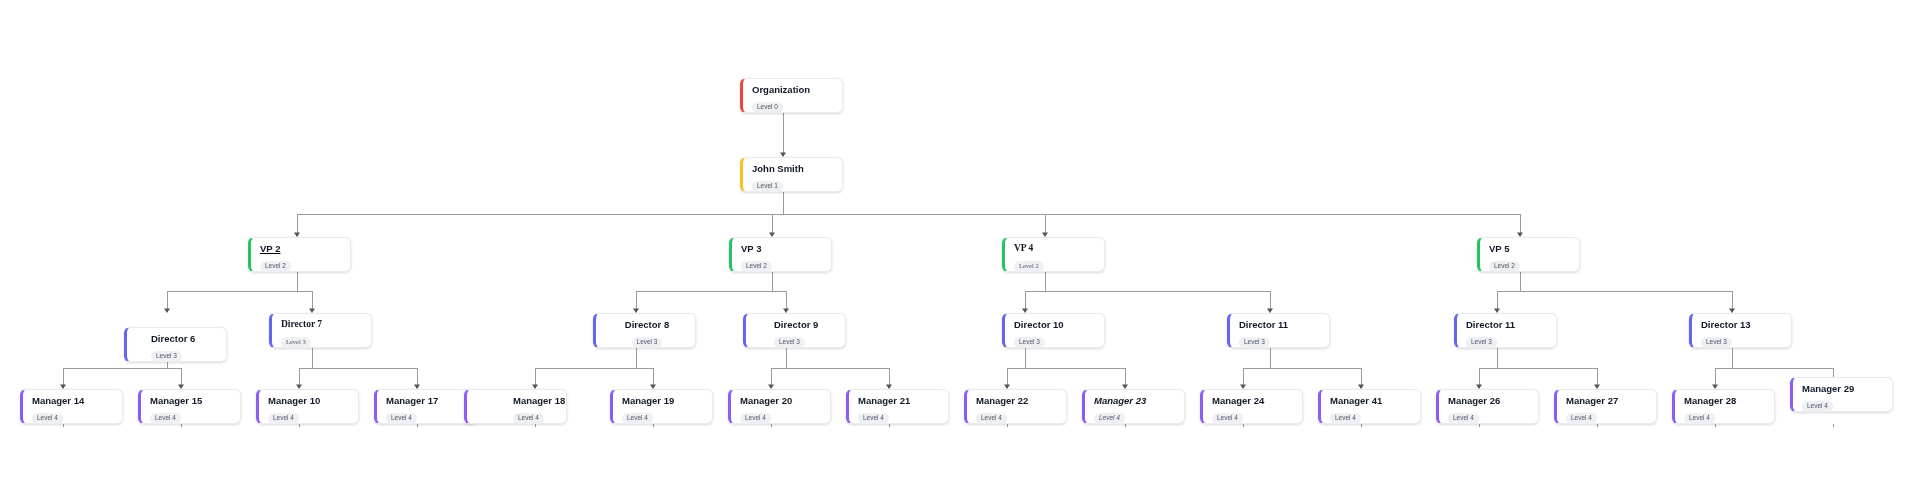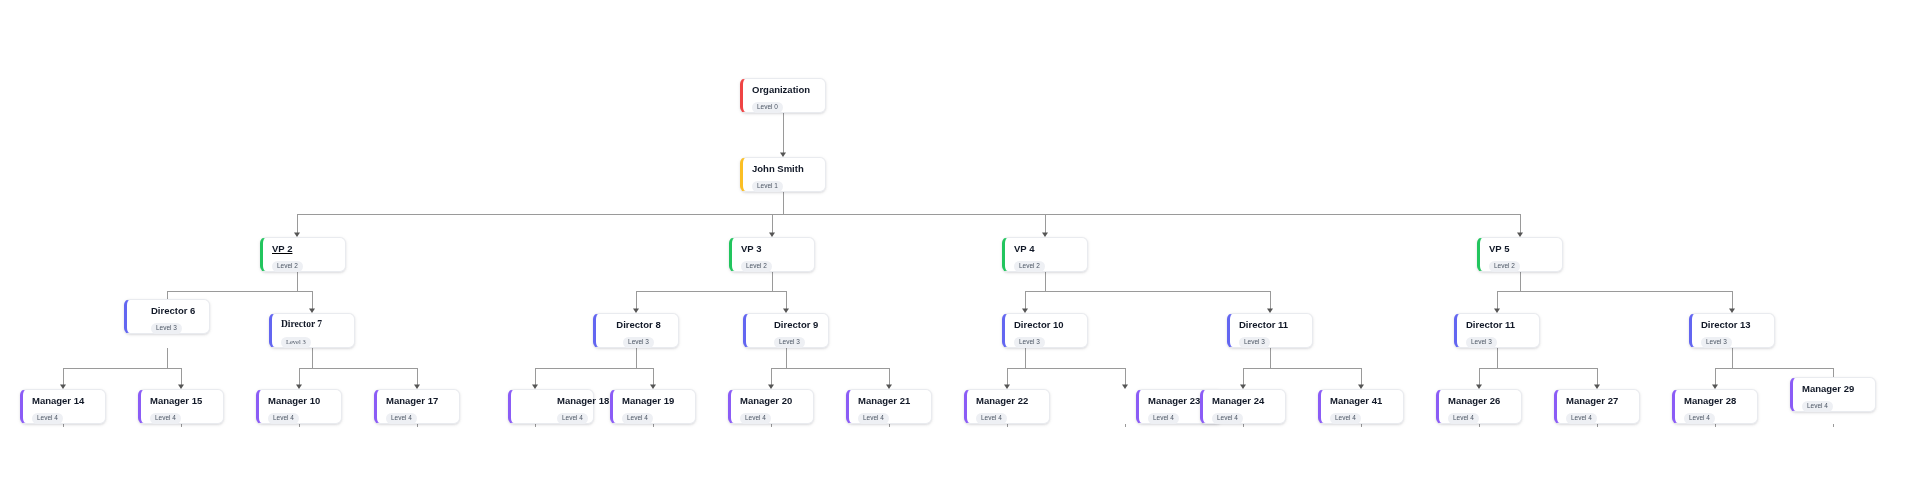--- a/index.html
+++ b/index.html
@@ -14,21 +14,21 @@
     height: 482px;
   }
   #edges {
     position: absolute;
     left: 0; top: 0;
     width: 1916px; height: 482px;
     pointer-events: none;
   }
   .node {
     position: absolute;
-    width: 86px;
+    width: 103px;
     height: 35px;
     background: #ffffff;
     border: 1px solid #e9ebef;
     border-left-width: 3px;
     border-left-style: solid;
     border-radius: 6px;
     box-shadow: 0 1px 2px rgba(16,24,40,0.10), 0 1px 4px rgba(16,24,40,0.06);
     padding: 5px 6px 4px 9px;
     cursor: pointer;
   }
@@ -156,41 +156,41 @@
       <line x1="1243" y1="424" x2="1243" y2="427" stroke="#9a9a9a" stroke-width="1" shape-rendering="crispEdges"></line>
       <line x1="1361" y1="424" x2="1361" y2="427" stroke="#9a9a9a" stroke-width="1" shape-rendering="crispEdges"></line>
       <line x1="1479" y1="424" x2="1479" y2="427" stroke="#9a9a9a" stroke-width="1" shape-rendering="crispEdges"></line>
       <line x1="1597" y1="424" x2="1597" y2="427" stroke="#9a9a9a" stroke-width="1" shape-rendering="crispEdges"></line>
       <line x1="1715" y1="424" x2="1715" y2="427" stroke="#9a9a9a" stroke-width="1" shape-rendering="crispEdges"></line>
       <line x1="1833" y1="424" x2="1833" y2="427" stroke="#9a9a9a" stroke-width="1" shape-rendering="crispEdges"></line>
     </svg>
 
 <div class="node" style="left: 740px; top: 78px; border-left-color: rgb(239, 68, 68);"><div class="node-title">Organization</div><div class="node-badge">Level 0</div></div>
     <div class="node" style="left: 740px; top: 157px; border-left-color: rgb(251, 191, 36);"><div class="node-title">John Smith</div><div class="node-badge">Level 1</div></div>
-    <div class="node" style="left: 260px; top: 237px; border-left-color: rgb(34, 197, 94); text-decoration: underline;"><div class="node-title">VP 2</div><div class="node-badge">Level 2</div></div>
+    <div class="node" style="left: 248px; top: 237px; border-left-color: rgb(34, 197, 94); text-decoration: underline;"><div class="node-title">VP 2</div><div class="node-badge">Level 2</div></div>
     <div class="node" style="left: 729px; top: 237px; border-left-color: rgb(34, 197, 94);"><div class="node-title">VP 3</div><div class="node-badge">Level 2</div></div>
-    <div class="node" style="left: 1002px; top: 237px; border-left-color: rgb(34, 197, 94);"><div class="node-title">VP 4</div><div class="node-badge">Level 2</div></div>
+    <div class="node" style="left: 1002px; top: 237px; border-left-color: rgb(34, 197, 94); font-family: Liberation Serif, serif;"><div class="node-title">VP 4</div><div class="node-badge">Level 2</div></div>
     <div class="node" style="left: 1477px; top: 237px; border-left-color: rgb(34, 197, 94);"><div class="node-title">VP 5</div><div class="node-badge">Level 2</div></div>
-    <div class="node" style="left: 124px; top: 299px; border-left-color: rgb(99, 102, 241); padding-left: 24px;"><div class="node-title">Director 6</div><div class="node-badge">Level 3</div></div>
+    <div class="node" style="left: 124px; top: 327px; border-left-color: rgb(99, 102, 241); padding-left: 24px;"><div class="node-title">Director 6</div><div class="node-badge">Level 3</div></div>
     <div class="node" style="left: 269px; top: 313px; border-left-color: rgb(99, 102, 241); font-family: Liberation Serif, serif;"><div class="node-title">Director 7</div><div class="node-badge">Level 3</div></div>
     <div class="node" style="left: 593px; top: 313px; border-left-color: rgb(99, 102, 241); text-align: center;"><div class="node-title">Director 8</div><div class="node-badge">Level 3</div></div>
     <div class="node" style="left: 743px; top: 313px; border-left-color: rgb(99, 102, 241); padding-left: 28px;"><div class="node-title">Director 9</div><div class="node-badge">Level 3</div></div>
     <div class="node" style="left: 982px; top: 313px; border-left-color: rgb(99, 102, 241); margin-left: 20px;"><div class="node-title">Director 10</div><div class="node-badge">Level 3</div></div>
     <div class="node" style="left: 1227px; top: 313px; border-left-color: rgb(99, 102, 241);"><div class="node-title">Director 11</div><div class="node-badge">Level 3</div></div>
     <div class="node" style="left: 1454px; top: 313px; border-left-color: rgb(99, 102, 241);"><div class="node-title">Director 11</div><div class="node-badge">Level 3</div></div>
     <div class="node" style="left: 1689px; top: 313px; border-left-color: rgb(99, 102, 241);"><div class="node-title">Director 13</div><div class="node-badge">Level 3</div></div>
     <div class="node" style="left: 20px; top: 389px; border-left-color: rgb(139, 92, 246);"><div class="node-title">Manager 14</div><div class="node-badge">Level 4</div></div>
     <div class="node" style="left: 138px; top: 389px; border-left-color: rgb(139, 92, 246);"><div class="node-title">Manager 15</div><div class="node-badge">Level 4</div></div>
     <div class="node" style="left: 256px; top: 389px; border-left-color: rgb(139, 92, 246);"><div class="node-title">Manager 10</div><div class="node-badge">Level 4</div></div>
     <div class="node" style="left: 374px; top: 389px; border-left-color: rgb(139, 92, 246);"><div class="node-title">Manager 17</div><div class="node-badge">Level 4</div></div>
-    <div class="node" style="left: 508px; top: 389px; border-left-color: rgb(139, 92, 246); padding-left: 46px;"><div class="node-title">Manager 18</div><div class="node-badge">Level 4</div></div>
+    <div class="node" style="left: 464px; top: 389px; border-left-color: rgb(139, 92, 246); padding-left: 46px;"><div class="node-title">Manager 18</div><div class="node-badge">Level 4</div></div>
     <div class="node" style="left: 610px; top: 389px; border-left-color: rgb(139, 92, 246);"><div class="node-title">Manager 19</div><div class="node-badge">Level 4</div></div>
     <div class="node" style="left: 728px; top: 389px; border-left-color: rgb(139, 92, 246);"><div class="node-title">Manager 20</div><div class="node-badge">Level 4</div></div>
     <div class="node" style="left: 846px; top: 389px; border-left-color: rgb(139, 92, 246);"><div class="node-title">Manager 21</div><div class="node-badge">Level 4</div></div>
     <div class="node" style="left: 964px; top: 389px; border-left-color: rgb(139, 92, 246);"><div class="node-title">Manager 22</div><div class="node-badge">Level 4</div></div>
-    <div class="node" style="left: 1136px; top: 389px; border-left-color: rgb(139, 92, 246);"><div class="node-title">Manager 23</div><div class="node-badge">Level 4</div></div>
+    <div class="node" style="left: 1082px; top: 389px; border-left-color: rgb(139, 92, 246); font-style: italic;"><div class="node-title">Manager 23</div><div class="node-badge">Level 4</div></div>
     <div class="node" style="left: 1200px; top: 389px; border-left-color: rgb(139, 92, 246);"><div class="node-title">Manager 24</div><div class="node-badge">Level 4</div></div>
     <div class="node" style="left: 1318px; top: 389px; border-left-color: rgb(139, 92, 246);"><div class="node-title">Manager 41</div><div class="node-badge">Level 4</div></div>
     <div class="node" style="left: 1436px; top: 389px; border-left-color: rgb(139, 92, 246);"><div class="node-title">Manager 26</div><div class="node-badge">Level 4</div></div>
     <div class="node" style="left: 1554px; top: 389px; border-left-color: rgb(139, 92, 246);"><div class="node-title">Manager 27</div><div class="node-badge">Level 4</div></div>
     <div class="node" style="left: 1672px; top: 389px; border-left-color: rgb(139, 92, 246);"><div class="node-title">Manager 28</div><div class="node-badge">Level 4</div></div>
     <div class="node" style="left: 1790px; top: 377px; border-left-color: rgb(139, 92, 246);"><div class="node-title">Manager 29</div><div class="node-badge">Level 4</div></div>
   </div>
 
 </body></html>

